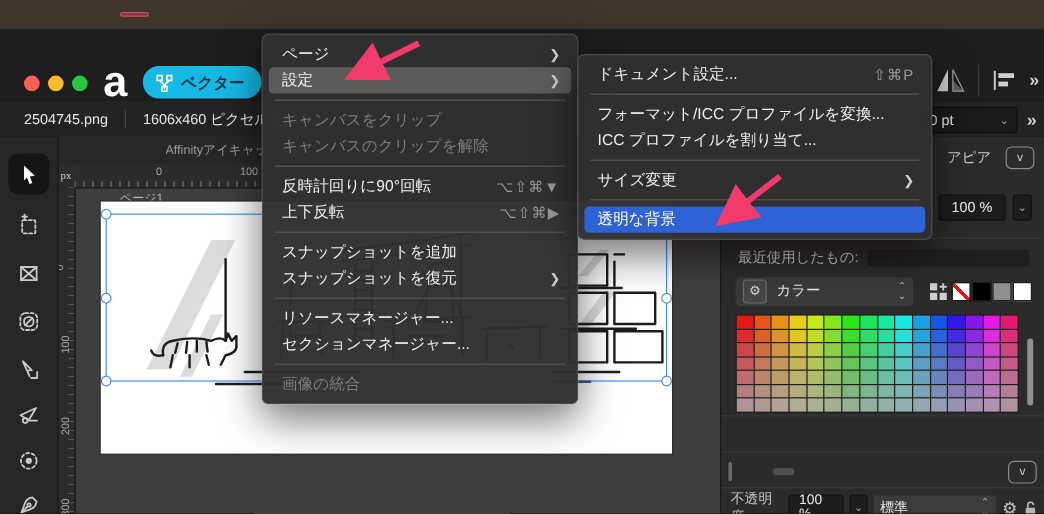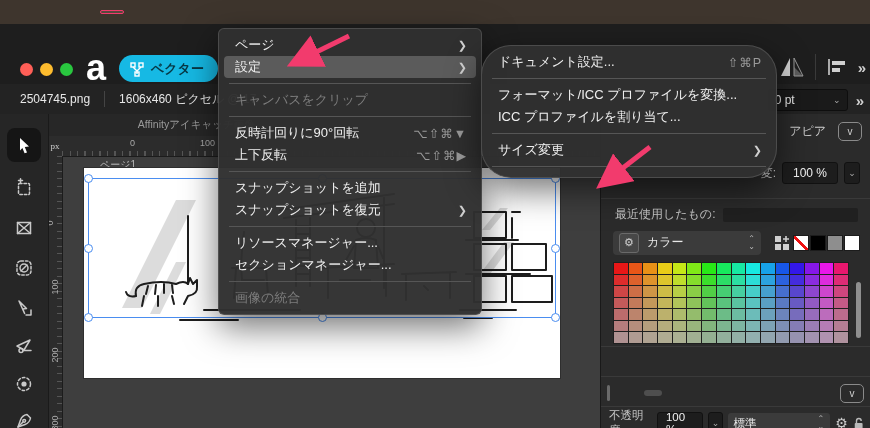--- a/index.html
+++ b/index.html
@@ -82,21 +82,21 @@
   .ptab{padding:3px 9px;color:#d3d3d3;border-radius:5px;white-space:nowrap;}
   .ptab.active{background:#4e4e4e;color:#fff;font-weight:700;}
   .ptabs .vbtn{margin-left:auto;}
   .opacity-row{position:absolute;top:296px;left:8px;right:6px;height:26px;display:flex;align-items:center;gap:5px;color:#c4c4c4;font-size:11.5px;}
   .blend-box{width:104px;height:20px;background:#3b3b3b;border-radius:3px;display:flex;align-items:center;padding:0 6px;color:#e8e8e8;}
   .icon-gray{color:#c9c9c9;font-size:14px;}
   
   .menu{position:absolute;background:rgba(47,47,47,0.97);border:1px solid rgba(130,130,130,0.35);border-radius:6px;
         box-shadow:0 12px 34px rgba(0,0,0,0.55);padding:5px 0;z-index:40;font-size:13px;color:#f0f0f0;}
   .doc-menu{left:218px;top:28px;width:262px;}
-  .sub-menu{left:481px;top:45px;width:294px;z-index:41;border-radius:30px;}
+  .sub-menu{left:481px;top:45px;width:294px;z-index:41;}
   .menu-row{display:flex;align-items:center;height:22px;padding:0 9px 0 11px;margin:0 5px;border-radius:4px;white-space:nowrap;}
   .menu-row .lbl{flex:1;}
   .menu-row .shortcut{color:#9a9a9a;font-size:12.5px;letter-spacing:1px;}
   .menu-row .sub-arrow{display:none;color:#cfcfcf;font-size:11px;margin-left:8px;}
   .menu-row.has-submenu .sub-arrow{display:block;}
   .menu-row.disabled{color:#7d7d7d;}
   .menu-row.highlighted{background:#5b5b5b;}
   .menu-row.selected{background:#2e62d6;color:#fff;}
   .menu-sep{height:1px;background:#565656;margin:5px 10px;}
   
@@ -489,20 +489,25 @@
         <span class="lbl">設定</span>
         <span class="shortcut"></span>
         <span class="sub-arrow">❯</span>
       </div>
       <div class="menu-sep"></div>
       <div class="menu-row disabled">
         <span class="lbl">キャンバスをクリップ</span>
         <span class="shortcut"></span>
 
       </div>
+      <div class="menu-row disabled">
+        <span class="lbl">キャンバスのクリップを解除</span>
+        <span class="shortcut"></span>
+
+      </div>
       <div class="menu-sep"></div>
       <div class="menu-row">
         <span class="lbl">反時計回りに90°回転</span>
         <span class="shortcut">⌥⇧⌘▼</span>
 
       </div>
       <div class="menu-row">
         <span class="lbl">上下反転</span>
         <span class="shortcut">⌥⇧⌘▶</span>
 
@@ -555,20 +560,25 @@
         <span class="shortcut"></span>
 
       </div>
       <div class="menu-sep"></div>
       <div class="menu-row has-submenu">
         <span class="lbl">サイズ変更</span>
         <span class="shortcut"></span>
         <span class="sub-arrow">❯</span>
       </div>
       <div class="menu-sep"></div>
+      <div class="menu-row selected">
+        <span class="lbl">透明な背景</span>
+        <span class="shortcut"></span>
+
+      </div>
     </div>
 
   <svg class="annotations" width="870" height="428">
     <defs>
       <marker id="ah" markerWidth="7" markerHeight="7" refX="4.5" refY="3.5" orient="auto">
         <path d="M0,0 L7,3.5 L0,7 Z" fill="#f23b6d"></path>
       </marker>
     </defs>
     <line x1="349" y1="36" x2="298" y2="61" stroke="#f23b6d" stroke-width="5" marker-end="url(#ah)"></line>
     <line x1="650" y1="147" x2="606" y2="181" stroke="#f23b6d" stroke-width="5" marker-end="url(#ah)"></line>

